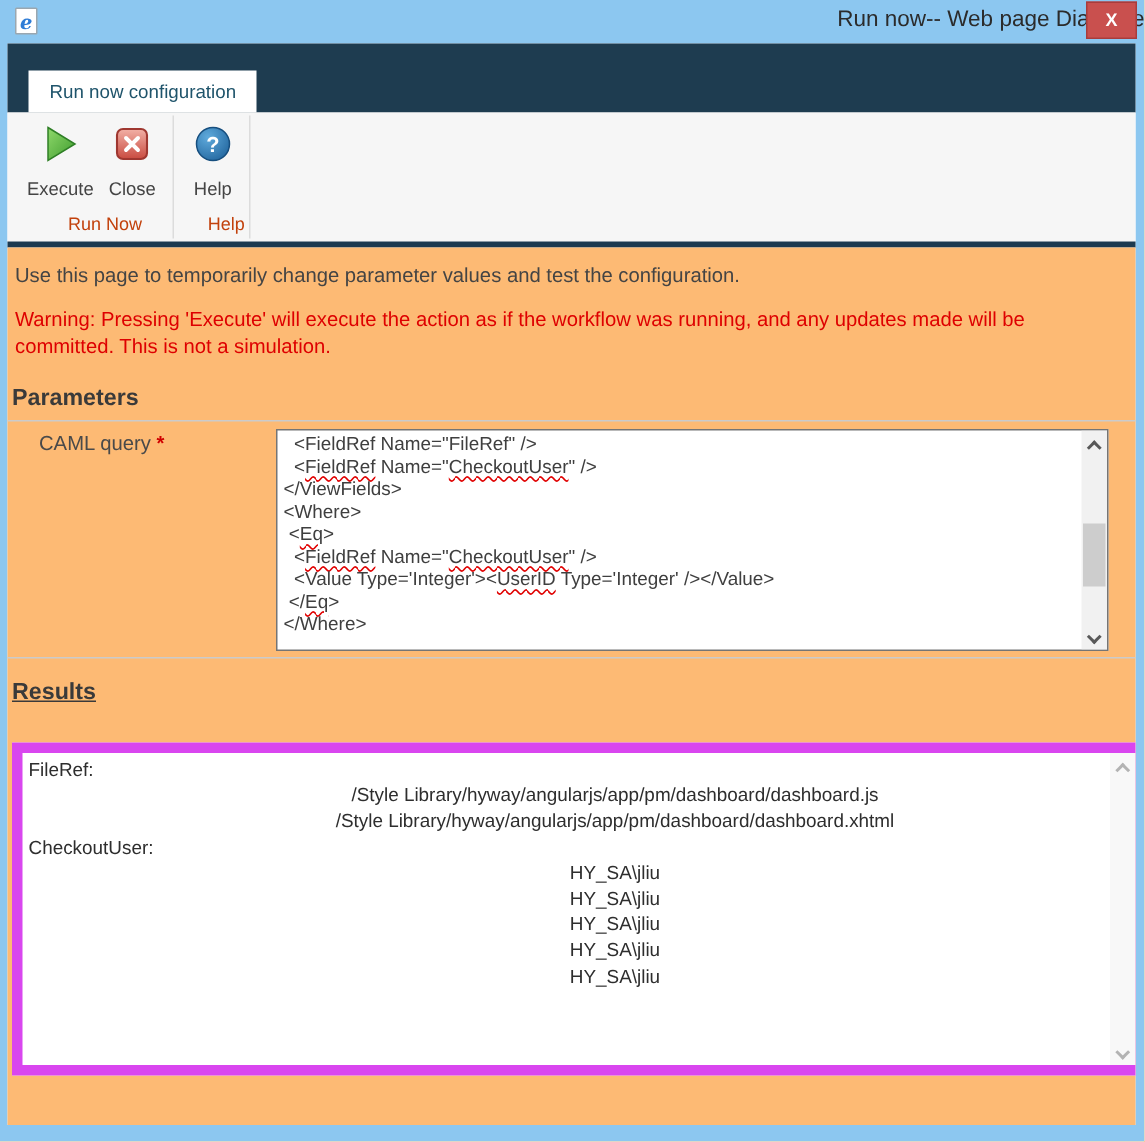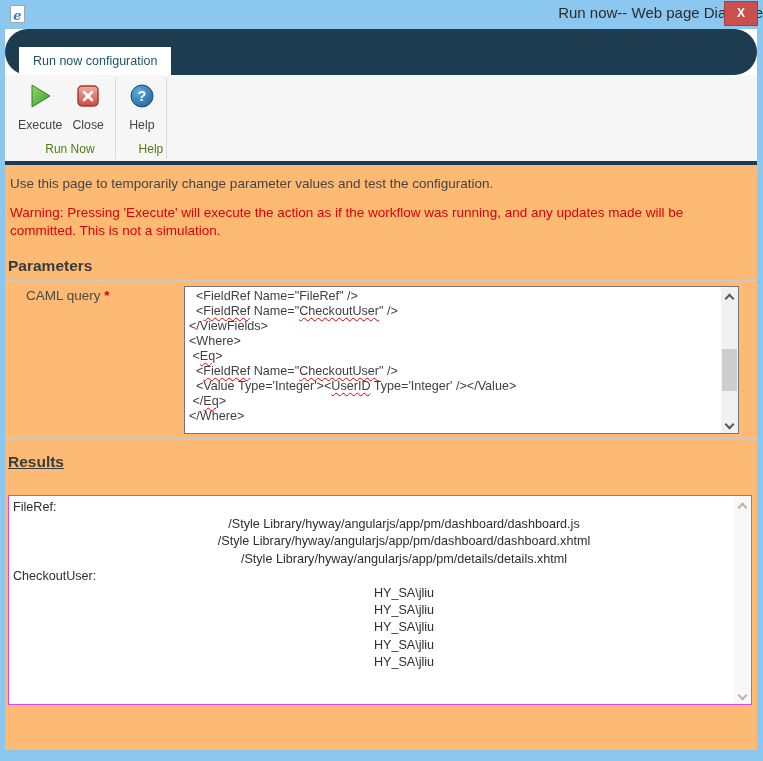--- a/index.html
+++ b/index.html
@@ -11,31 +11,31 @@
   .ie-icon{position:absolute;left:10px;top:5px;width:13px;height:16px;background:#fff;border:1px solid #9aa7b0;border-radius:1px;text-align:center;}
   .ie-icon .e{font-family:"DejaVu Serif",serif;font-style:italic;font-weight:bold;color:#2E7CD6;font-size:13px;line-height:15px;}
   .win-title{position:absolute;left:0;right:0;top:4px;text-align:right;font-size:15px;color:#2b2b2b;}
   .win-close{position:absolute;right:5px;top:1px;width:32px;height:23px;background:#C9504E;border:1px solid #A83C3C;color:#fff;
              font-size:12px;font-weight:bold;text-align:center;line-height:22px;cursor:pointer;}
 
   
   .window-body{position:absolute;left:5px;top:29px;width:752px;bottom:11px;background:#fff;}
 
   
-  .tabbar{position:absolute;left:0;top:0;right:0;height:46px;background:#1E3C50;border-radius:23px;}
+  .tabbar{position:absolute;left:0;top:0;right:0;height:46px;background:#1E3C50;}
   .tab{position:absolute;left:14px;top:18px;height:28px;background:#fff;color:#1F546B;font-size:12.5px;
        padding:0 14px;display:flex;align-items:center;cursor:pointer;}
 
   
   .ribbon{position:absolute;left:0;top:46px;right:0;height:86px;background:#F6F6F6;display:flex;}
   .rgroup{display:flex;flex-direction:column;}
   .rbuttons{flex:1;display:flex;align-items:flex-start;padding:8px 6px 0 8px;}
   .rbtn{display:flex;flex-direction:column;align-items:center;padding:0 5px;cursor:pointer;}
   .rbtn .lbl{font-size:12.3px;color:#444;margin-top:5px;}
-  .glabel{height:17px;text-align:center;font-size:12px;color:#4d7c0f;padding-bottom:2px;margin-left:20px;}
+  .glabel{height:17px;text-align:center;font-size:12px;color:#c2410c;padding-bottom:2px;margin-left:20px;}
   .rsep{width:1px;background:#DCDCDC;margin:2px 0;}
   .ribbon-strip{position:absolute;left:0;top:132px;right:0;height:4px;background:#1C3A50;}
 
   
   .content{position:absolute;left:0;top:136px;right:0;bottom:0;background:#fdba74;overflow:hidden;}
   .desc{margin:11px 5px 0 5px;font-size:13.5px;color:#444;}
   .warning{margin:13px 5px 0 5px;font-size:13.5px;line-height:18px;color:#DE0000;}
   h2.sect{margin:17px 0 5px 3px;font-size:15.5px;color:#3A3A3A;font-weight:bold;}
   h2.results{margin-top:14px;margin-bottom:24px;text-decoration:underline;}
   hr.rule{margin:0;border:none;border-top:1px solid #CBCBCB;}
@@ -53,21 +53,21 @@
   .sbar{position:absolute;right:0;top:0;bottom:0;width:17px;background:#F1F1F1;}
   .sbtn{position:absolute;left:0;width:17px;height:17px;cursor:pointer;}
   .sbtn.up{top:0;} .sbtn.down{bottom:0;}
   .chev{position:absolute;left:4px;top:5px;width:9px;height:9px;}
   .chev::before{content:'';position:absolute;left:1px;top:3px;width:5px;height:5px;border:2px solid #595959;border-right:none;border-bottom:none;transform:rotate(45deg);}
   .down .chev::before{transform:rotate(225deg);top:0;}
   .sthumb{position:absolute;left:1px;width:15px;background:#CDCDCD;cursor:pointer;}
   .sbar.light{background:#F8F8F8;}
   .sbar.light .chev::before{border-color:#B3B3B3;}
 
-  .results-box{position:relative;margin-left:3px;width:742px;height:208px;border:1px solid #d946ef;background:#fff;overflow:hidden;}
+  .results-box{position:relative;margin-left:3px;width:742px;height:208px;border:7px solid #d946ef;background:#fff;overflow:hidden;}
   .res-lines{position:absolute;left:4px;top:3px;right:19px;bottom:0;font-size:12.6px;line-height:17.2px;color:#2E2E2E;overflow:hidden;}
   .res-line.ind{padding-left:63px;text-align:center;}
 </style>
 </head>
 <body>
 
 <div class="frame">
 
   <div class="titlebar">
     <div class="ie-icon"><span class="e">e</span></div>
@@ -169,21 +169,20 @@
 
       <hr class="rule rule2">
 
       <h2 class="sect results">Results</h2>
 
       <div class="results-box">
         <div class="res-lines" id="results-lines">
             <div class="res-line">FileRef:</div>
             <div class="res-line ind">/Style Library/hyway/angularjs/app/pm/dashboard/dashboard.js</div>
             <div class="res-line ind">/Style Library/hyway/angularjs/app/pm/dashboard/dashboard.xhtml</div>
-            <div class="res-line ind">/Style Library/hyway/angularjs/app/pm/details/details.xhtml</div>
             <div class="res-line">CheckoutUser:</div>
             <div class="res-line ind">HY_SA\jliu</div>
             <div class="res-line ind">HY_SA\jliu</div>
             <div class="res-line ind">HY_SA\jliu</div>
             <div class="res-line ind">HY_SA\jliu</div>
             <div class="res-line ind">HY_SA\jliu</div>
           </div>
         <div class="sbar light">
           <div class="sbtn up">
               <span class="chev"></span>

